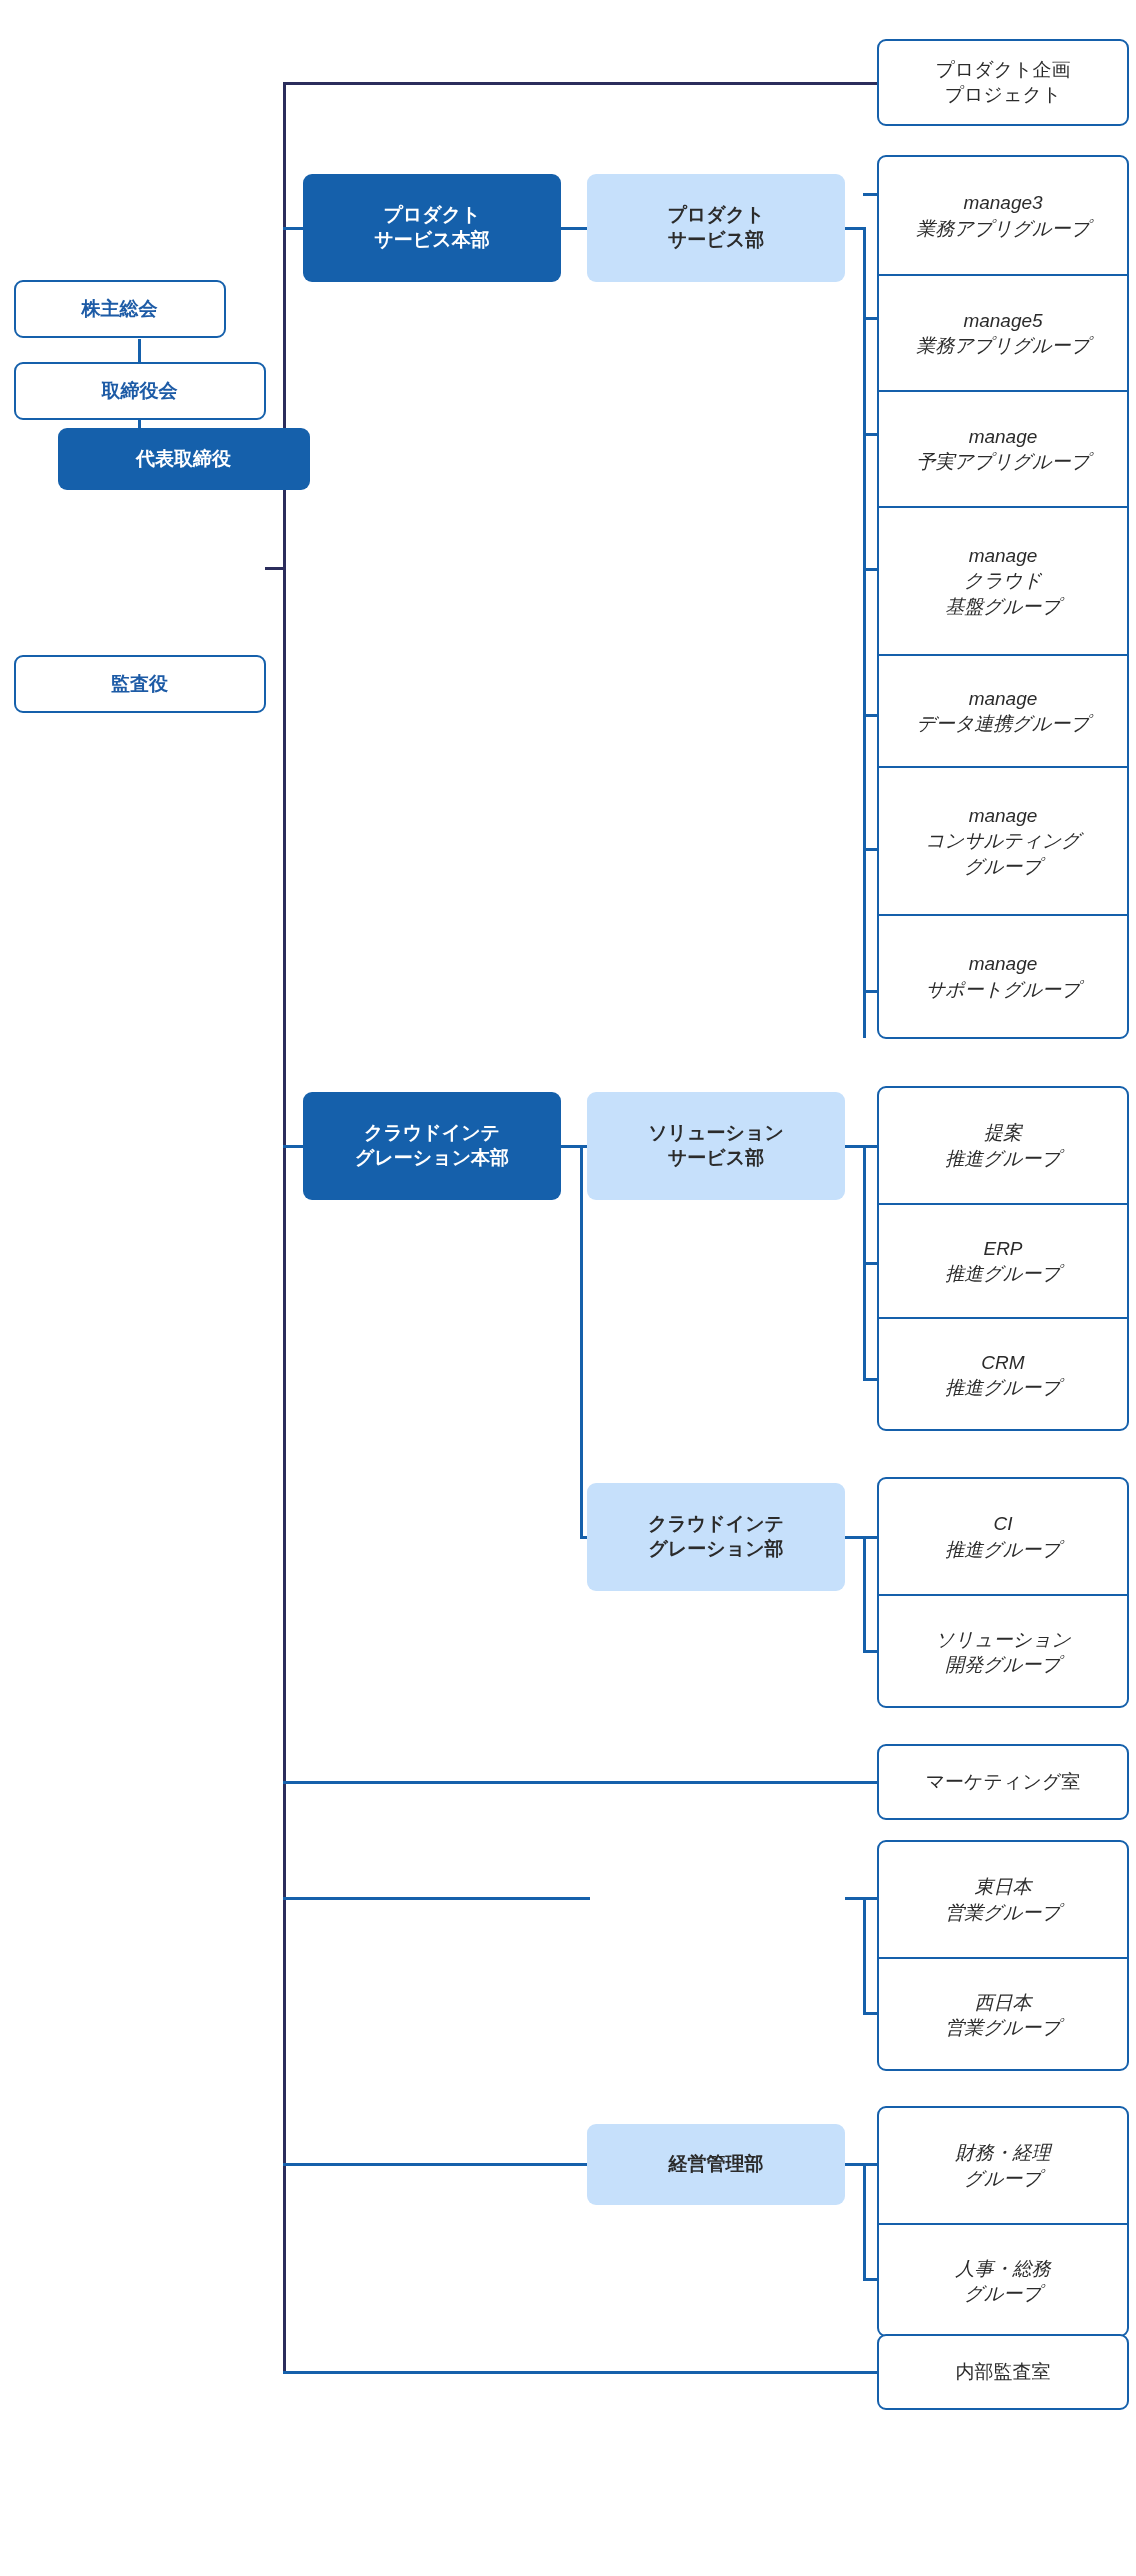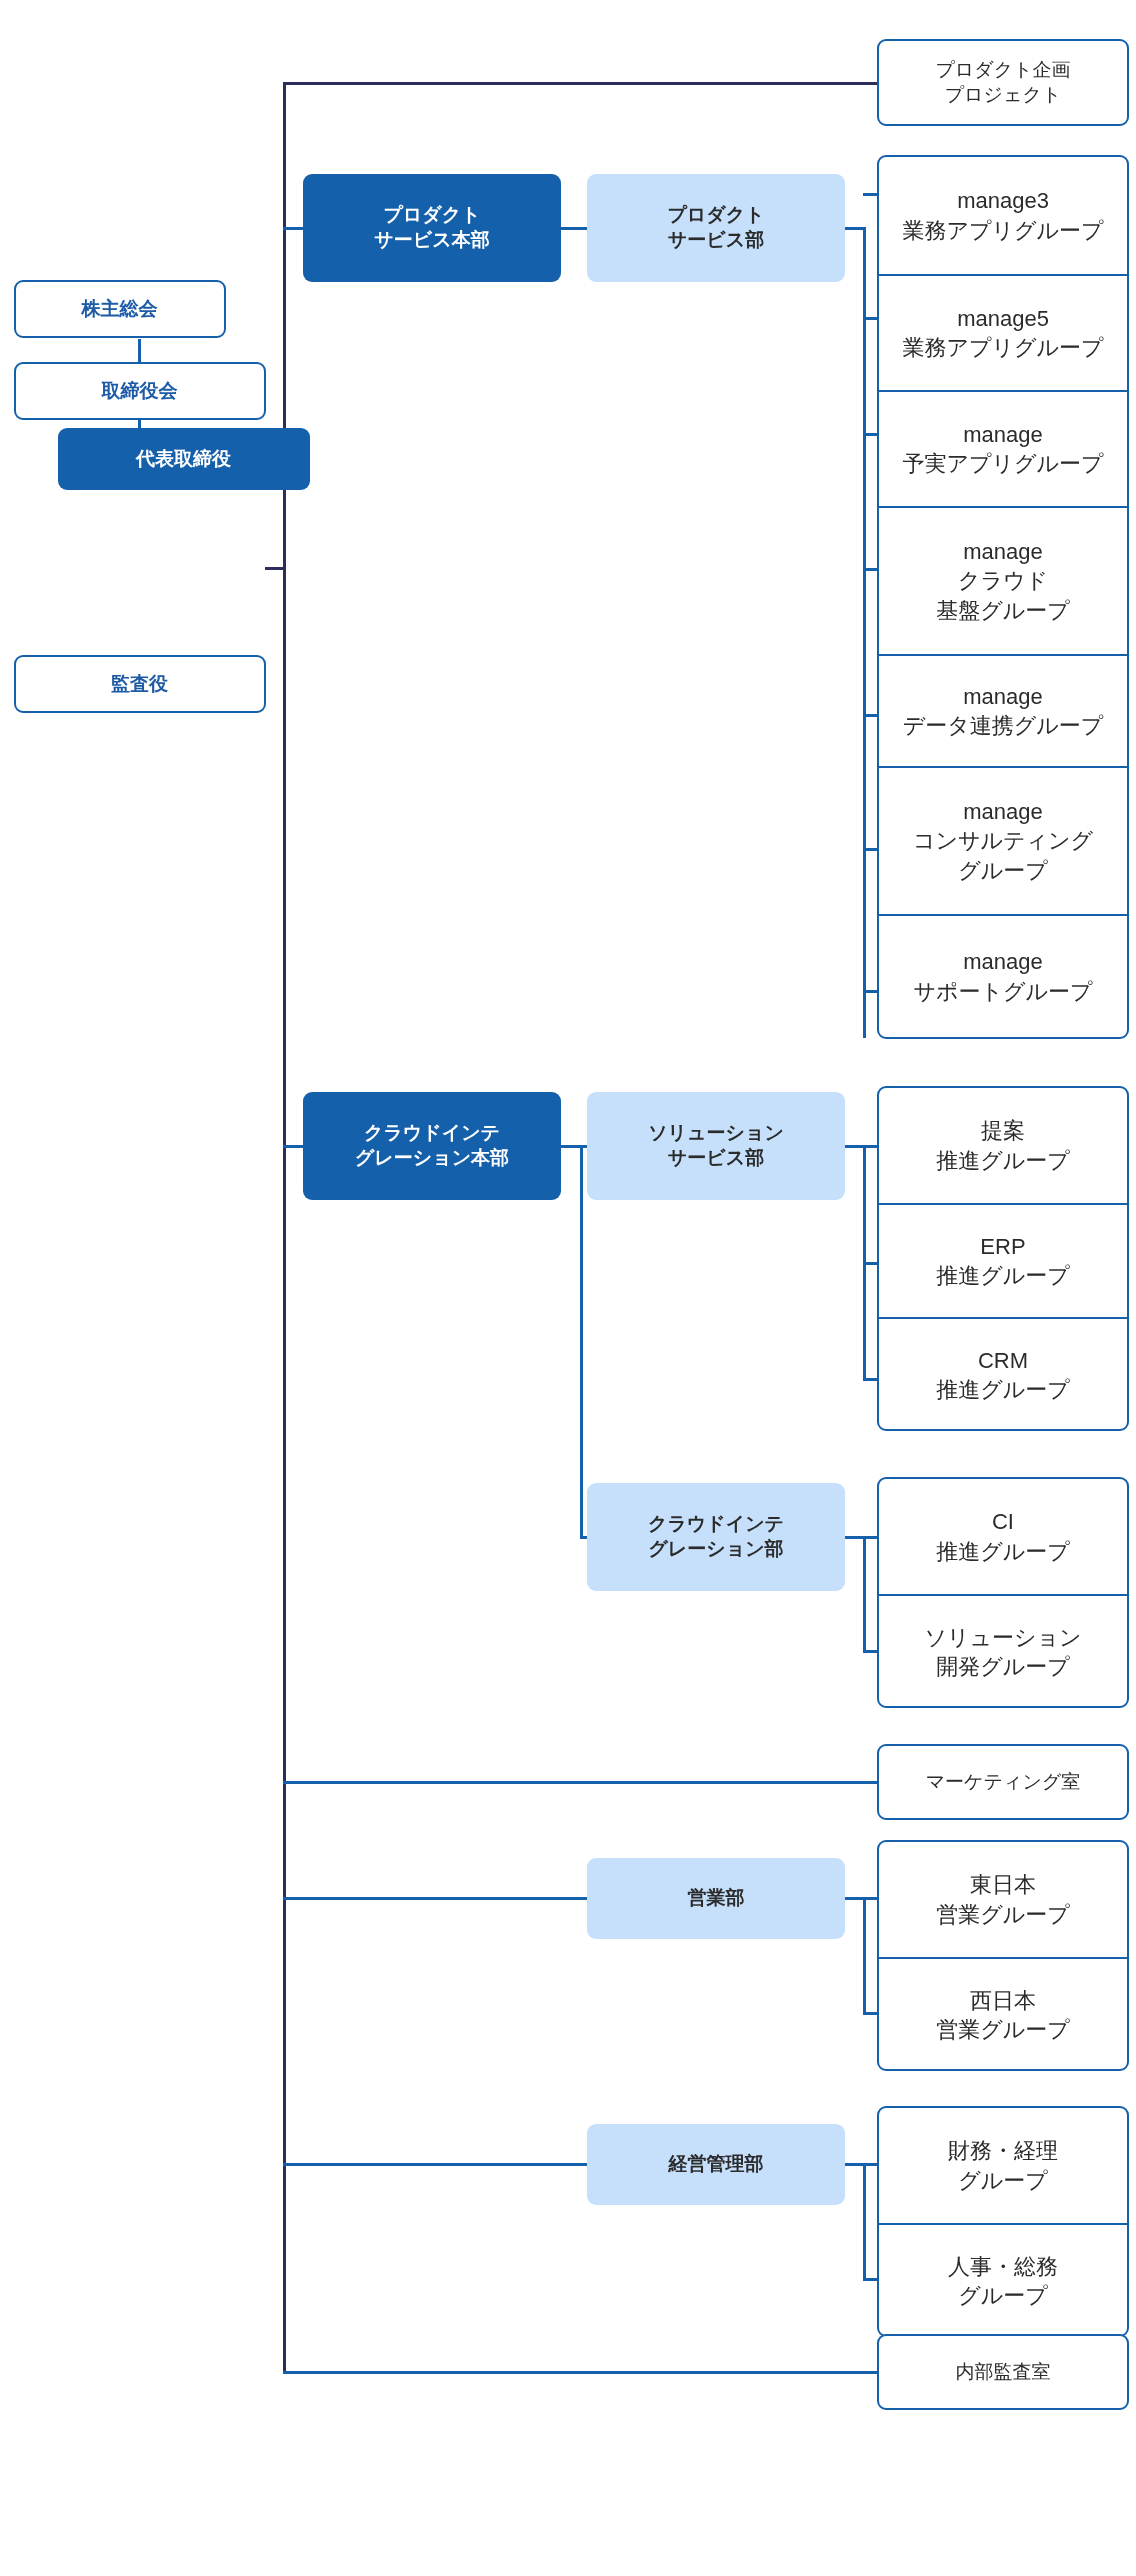--- a/index.html
+++ b/index.html
@@ -22,21 +22,21 @@
   .light{background:#c6e0fb;border-radius:9px;color:#2b2b2b;
          font-weight:bold;font-size:19px;}
   
   .leaf{background:#ffffff;color:#2b2b2b;font-size:19px;font-weight:normal;}
 
   
   .stack{position:absolute;box-sizing:border-box;background:#ffffff;
          border:2.3px solid #1560ab;border-radius:9px;overflow:hidden;}
   .stack > .cell{box-sizing:border-box;display:flex;align-items:center;
                  justify-content:center;text-align:center;line-height:1.32;
-                 border-top:2.3px solid #1560ab;color:#2b2b2b;font-size:22px;}
+                 border-top:2.3px solid #1560ab;color:#2b2b2b;font-size:19px;font-style:italic;}
   .stack > .cell:first-child{border-top:none;}
 
   
   .ln{position:absolute;background:#1560ab;}
   .spine{position:absolute;background:#2b2d5c;}
   .lnk{position:absolute;background:#2b2d5c;}
 </style>
 </head>
 <body>
 
@@ -222,23 +222,20 @@
       </span>
     </div>
   </div>
 
   <div class="ln" style="left:283px;top:1781px;width:599px;height:3px;"></div>
   <div class="box outline leaf" style="left:877px;top:1744px;width:252px;height:76px;">
     <span class="t">マーケティング室</span>
   </div>
 
   <div class="ln" style="left:283px;top:1897px;width:307px;height:3px;"></div>
-  <div class="box light" style="left:587px;top:1858px;width:258px;height:81px;">
-    <span class="t">営業部</span>
-  </div>
   <div class="ln" style="left:845px;top:1897px;width:21px;height:3px;"></div>
   <div class="ln" style="left:863px;top:1897px;width:3px;height:118px;"></div>
   <div class="ln" style="left:863px;top:1897px;width:16.7px;height:3px;"></div>
   <div class="ln" style="left:863px;top:2012px;width:16.7px;height:3px;"></div>
 
   <div class="stack" style="left:877px;top:1840px;width:252px;height:231px;">
     <div class="cell" style="height:115px;">
       <span class="t">
         <span>東日本</span><br>
         <span>営業グループ</span>

